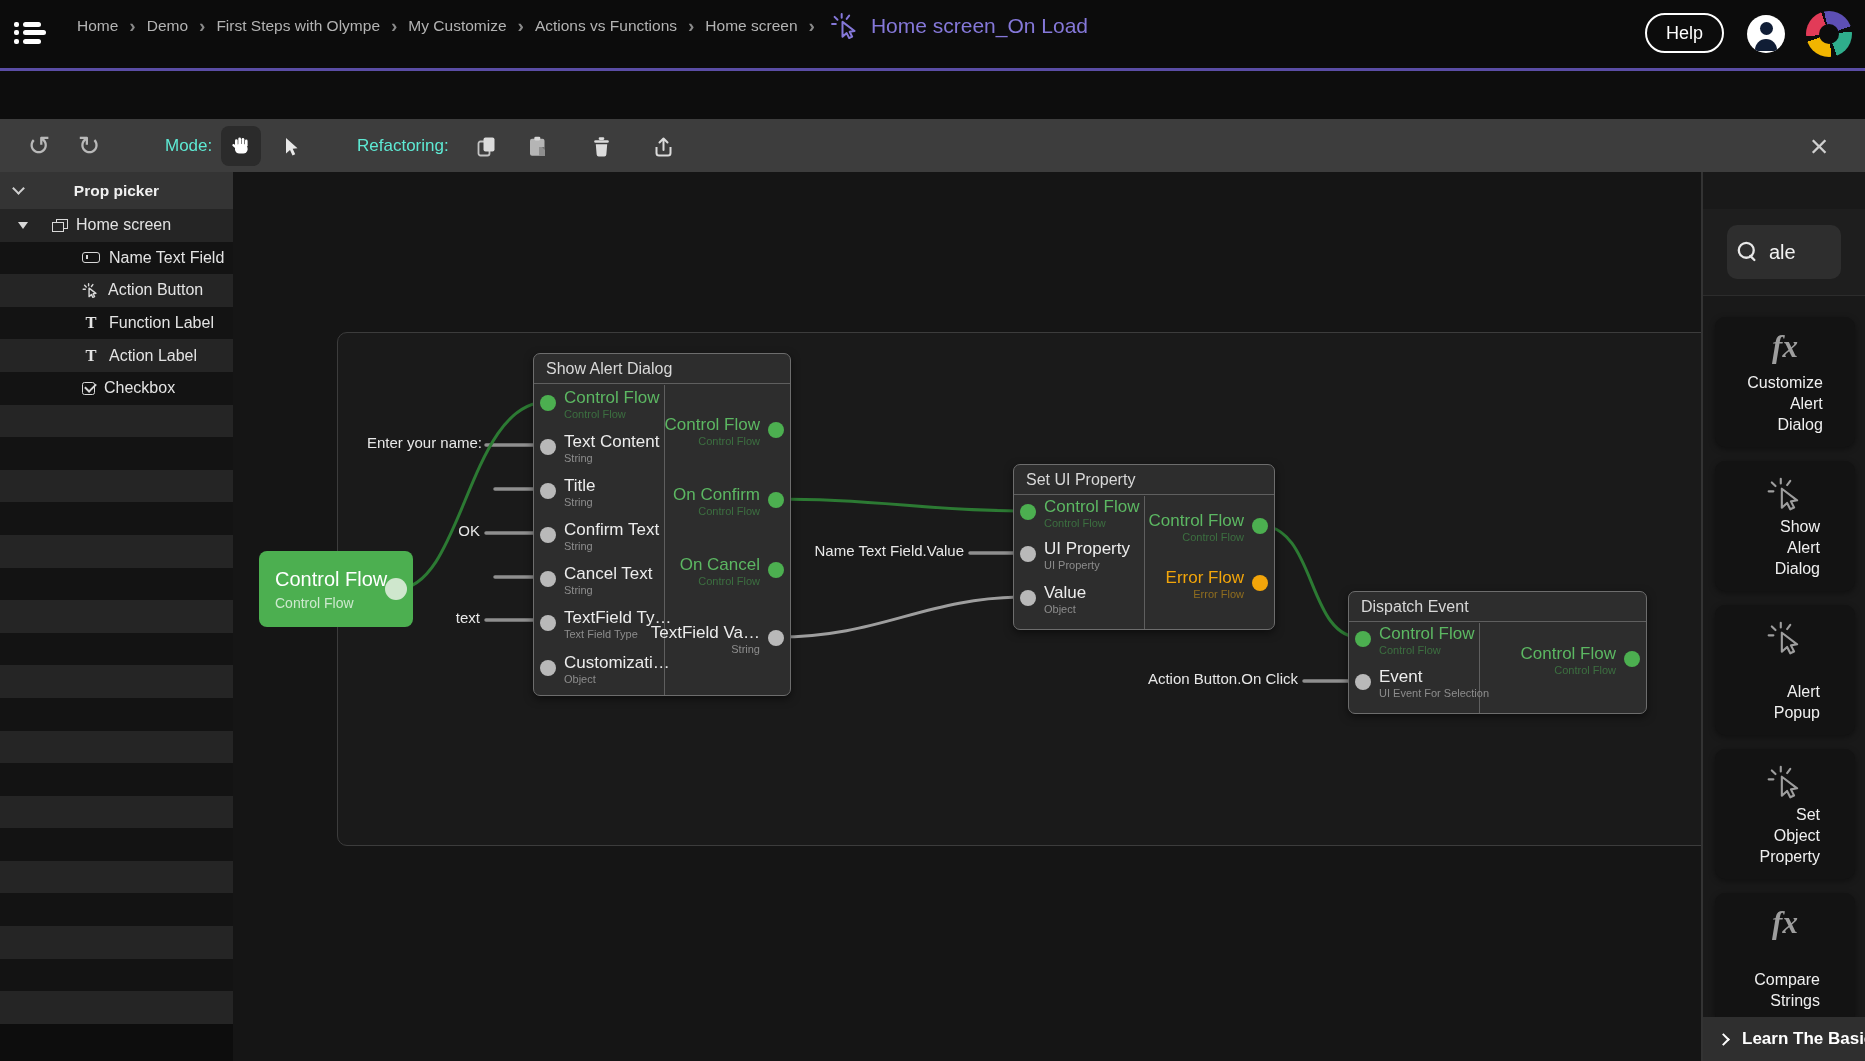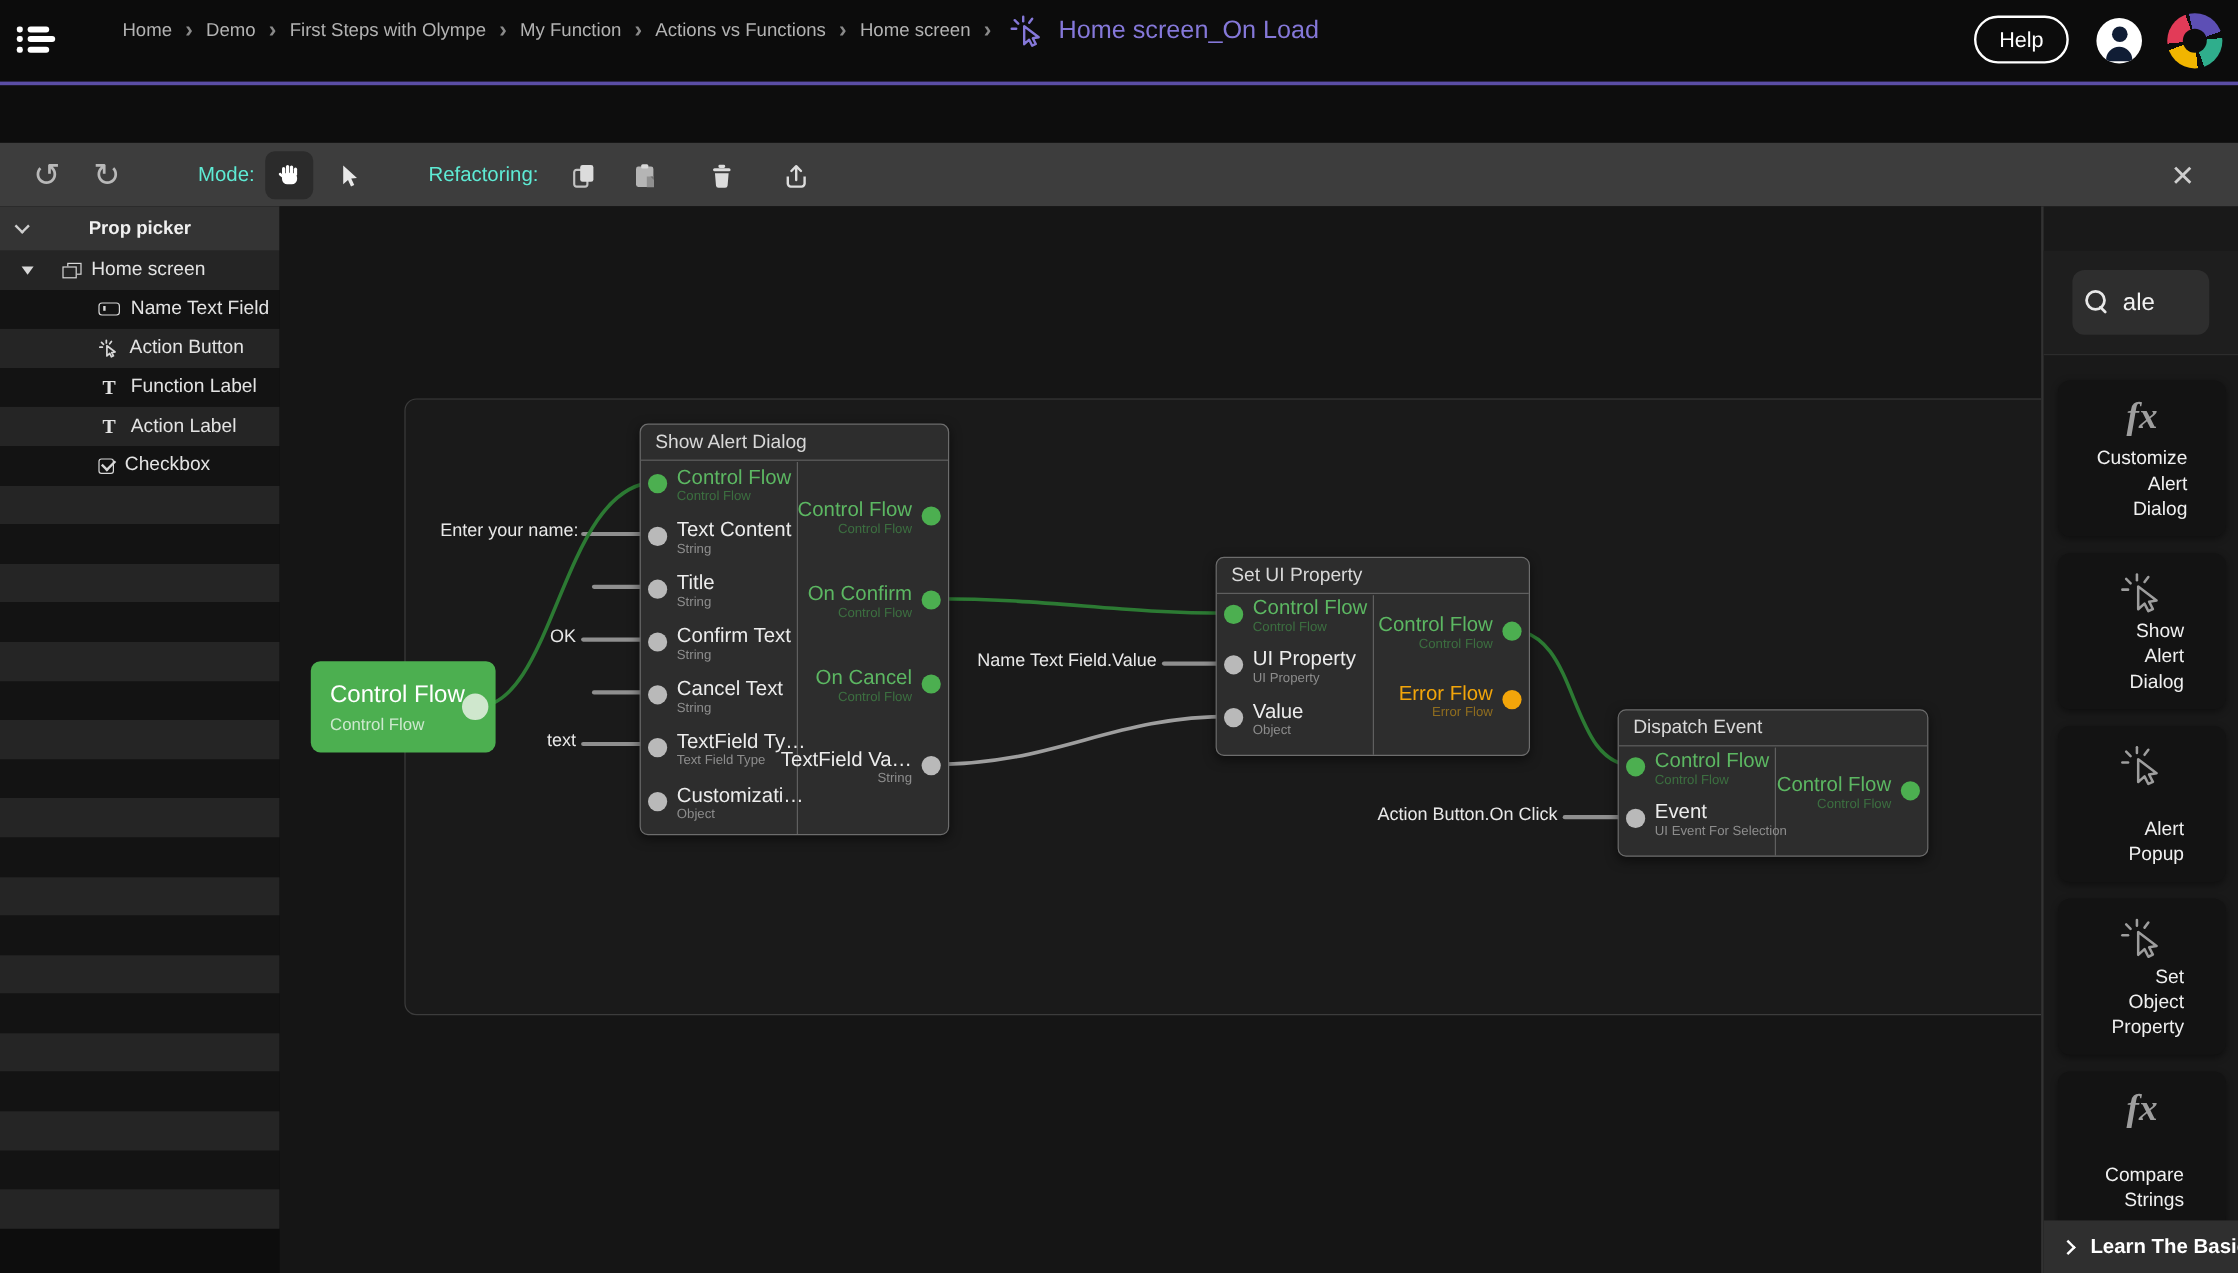--- a/index.html
+++ b/index.html
@@ -10,21 +10,21 @@
   
   .topbar { position:absolute; left:0; top:0; width:1865px; height:68px; background:#0c0c0c;
             display:flex; align-items:center; }
   .hamburger { position:absolute; left:14px; top:18px; width:34px; height:32px; cursor:pointer; }
   .hamburger .hrow { position:relative; height:5px; margin:3.5px 0; }
   .hamburger .hrow i { position:absolute; left:0; top:0; width:5px; height:5px; background:#fff; border-radius:2px; }
   .hamburger .hrow b { position:absolute; left:9px; top:0; height:5px; background:#fff; border-radius:2.5px; }
   .hamburger .hrow:nth-child(1) b { width:18px; }
   .hamburger .hrow:nth-child(2) b { width:23px; }
   .hamburger .hrow:nth-child(3) b { width:18px; }
-  .crumbs { position:absolute; left:77px; top:0; height:52px; display:flex; align-items:center; gap:11px;margin-left:25px; }
+  .crumbs { position:absolute; left:77px; top:0; height:52px; display:flex; align-items:center; gap:11px; }
   .crumb { color:#b3b3b3; font-size:15.5px; white-space:nowrap; cursor:pointer; }
   .crumb-sep { color:#8a8a8a; font-size:15px; }
   .crumb-sep::after { content:"\203A"; font-size:19px; font-weight:700; }
   .cur-icon { width:30px; height:30px; margin-left:4px; }
   .cur-title { color:#8578d9; font-size:21px; font-weight:500; white-space:nowrap; }
   .top-search { position:absolute; left:1344px; top:14px; width:258px; height:40px; background:#1e1e1e;
                 border-radius:8px; display:flex; align-items:center; padding:0 12px; }
   .mag { position:relative; width:18px; height:18px; flex:0 0 auto; }
   .mag::before { content:""; position:absolute; left:0; top:0; width:11px; height:11px;
                  border:2.2px solid #e8e8e8; border-radius:50%; }
@@ -163,21 +163,21 @@
         <b></b>
       </div>
   </div>
   <div class="crumbs">
     <span class="crumb">Home</span>
     <span class="crumb-sep"></span>
     <span class="crumb">Demo</span>
     <span class="crumb-sep"></span>
     <span class="crumb">First Steps with Olympe</span>
     <span class="crumb-sep"></span>
-    <span class="crumb">My Function</span>
+    <span class="crumb">My Customize</span>
     <span class="crumb-sep"></span>
     <span class="crumb">Actions vs Functions</span>
     <span class="crumb-sep"></span>
     <span class="crumb">Home screen</span>
     <span class="crumb-sep"></span>
     <svg class="cur-icon" viewBox="0 0 36 36">
       <g stroke="#8578d9" stroke-width="2.4" fill="none" stroke-linecap="round" stroke-linejoin="round">
         <path d="M15,13 L15,31 L20,26.5 L23,32.5 L26.6,30.8 L23.6,25 L29.5,24 Z"></path>
         <path d="M14,8 V3.5"></path>
           <path d="M9,10.5 L5.5,7"></path>
@@ -419,21 +419,21 @@
       <span class="plabel">Control Flow</span>
       <span class="ptype">Control Flow</span>
     </div>
     <div class="port out err" style="top:101px">
       <span class="dot"></span>
       <span class="plabel">Error Flow</span>
       <span class="ptype">Error Flow</span>
     </div>
   </div>
 
-  <div class="node" style="left:1115px; top:419px; width:259px; height:123px">
+  <div class="node" style="left:1115px; top:419px; width:299px; height:123px">
     <div class="ntitle">Dispatch Event</div>
     <div class="coldiv" style="left:130px"></div>
     <div class="port in ctl" style="top:30px">
       <span class="dot"></span>
       <span class="plabel">Control Flow</span>
       <span class="ptype">Control Flow</span>
     </div>
     <div class="port in dat" style="top:73px">
       <span class="dot"></span>
       <span class="plabel">Event</span>

